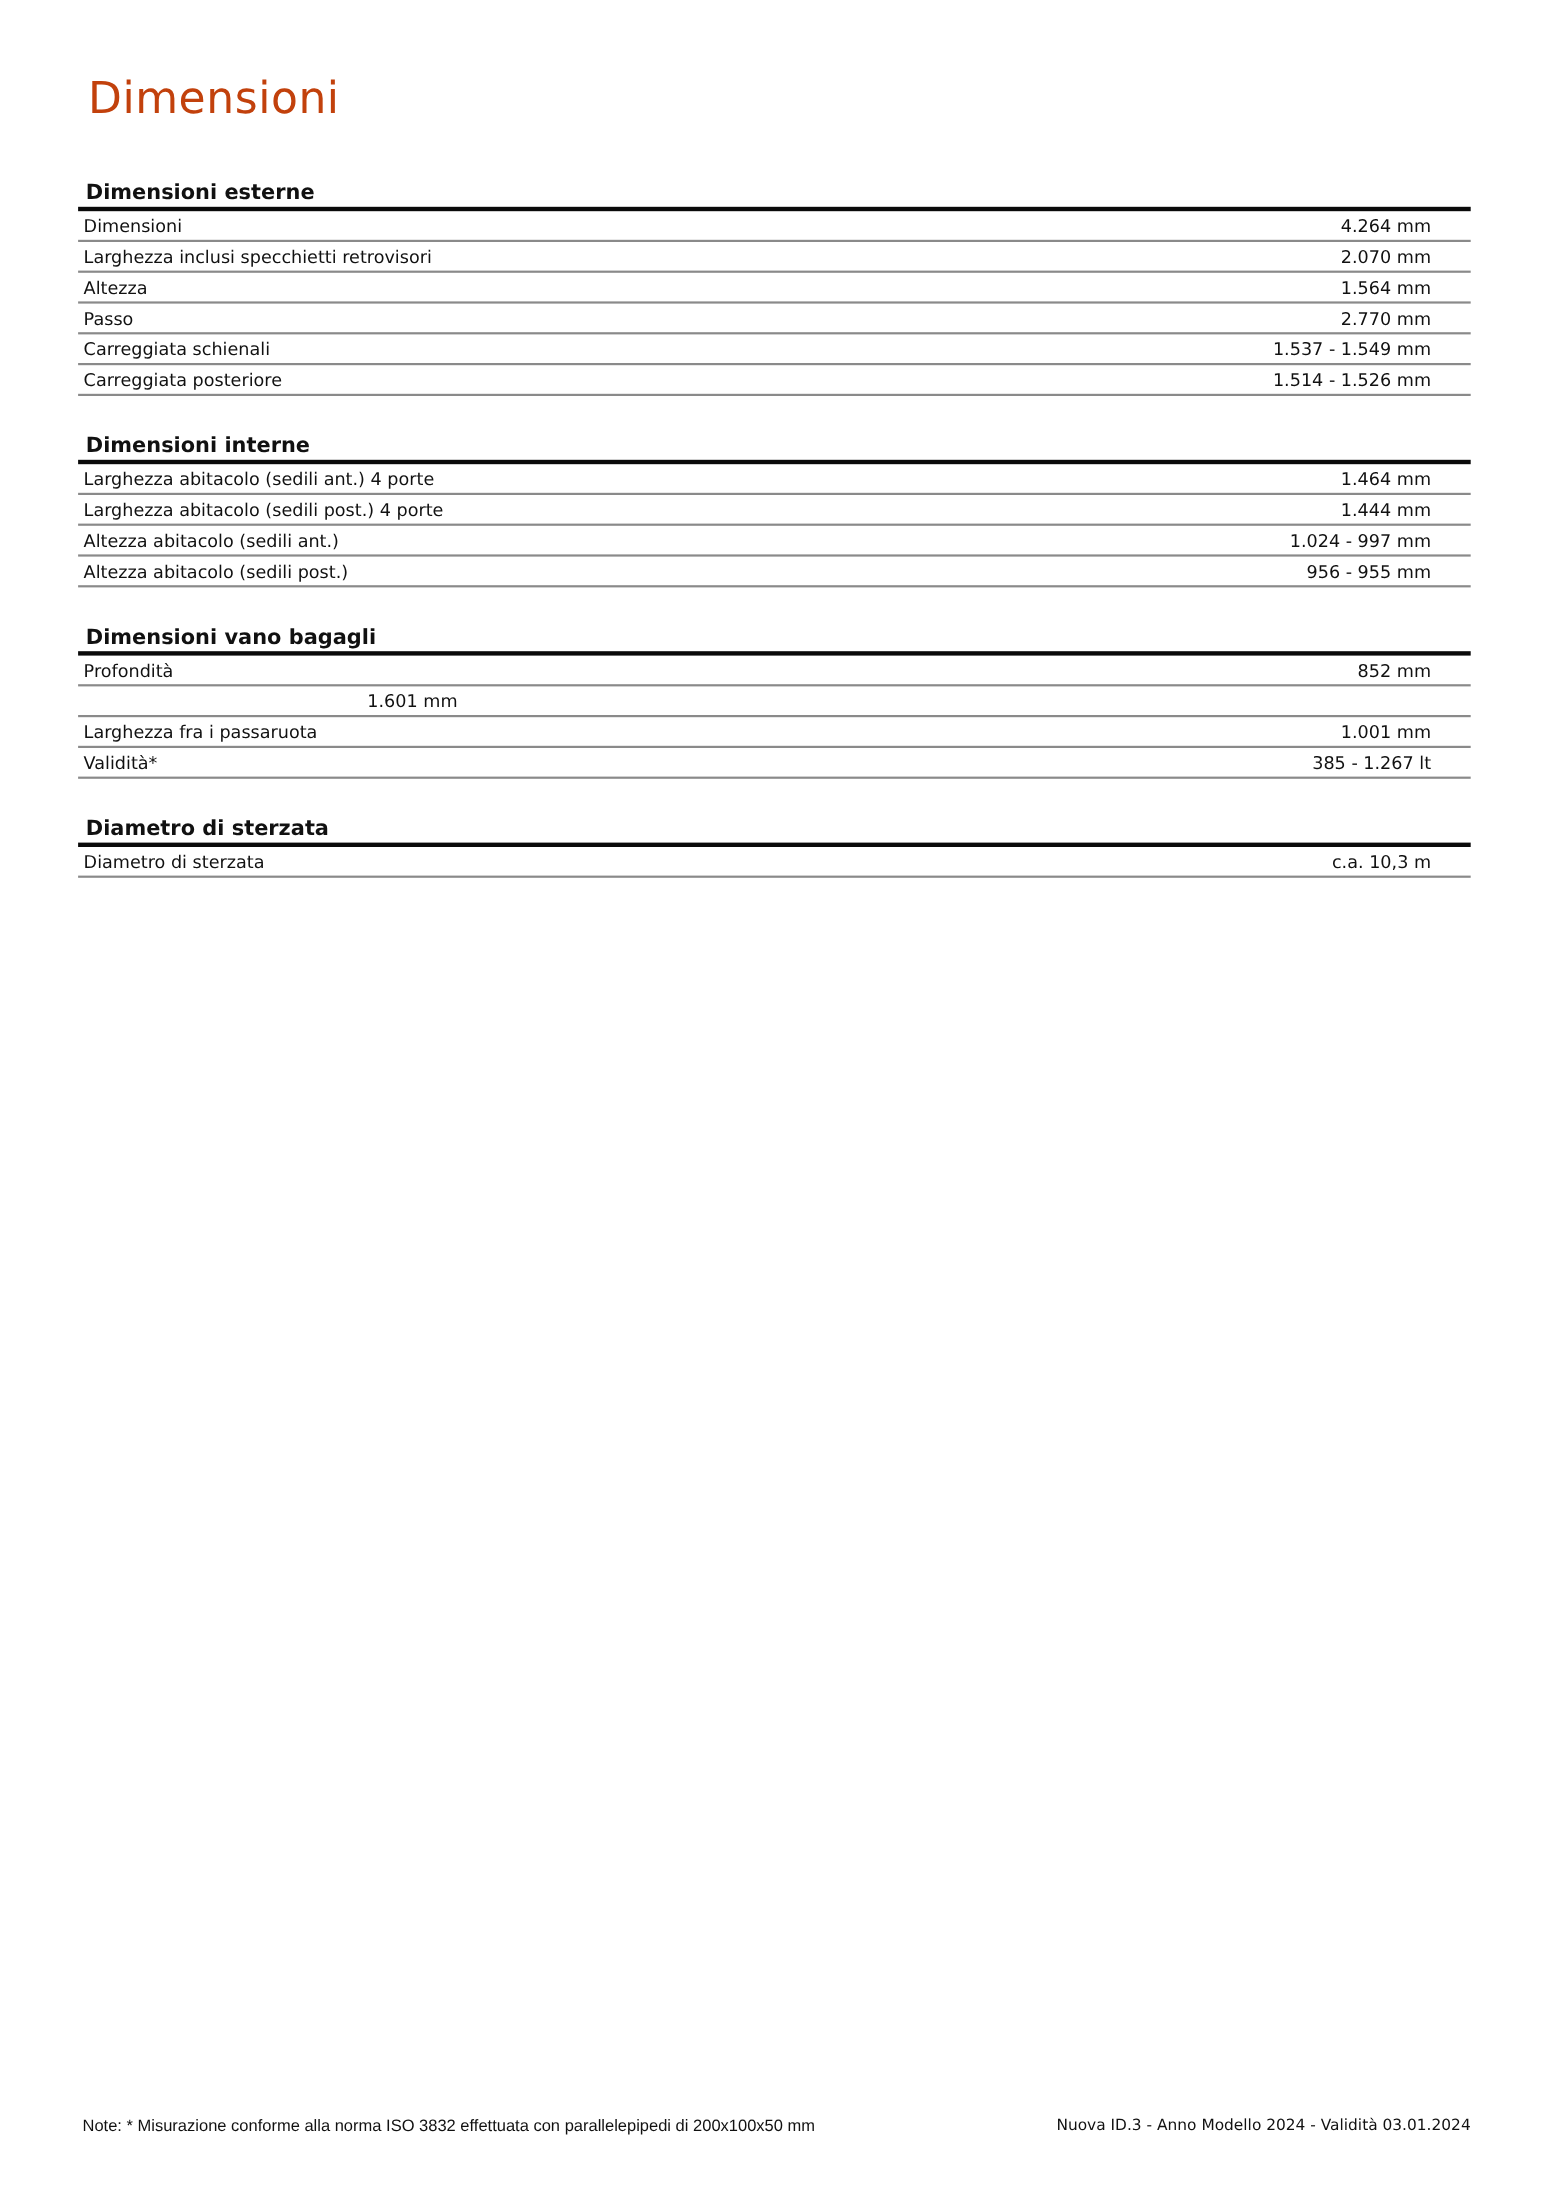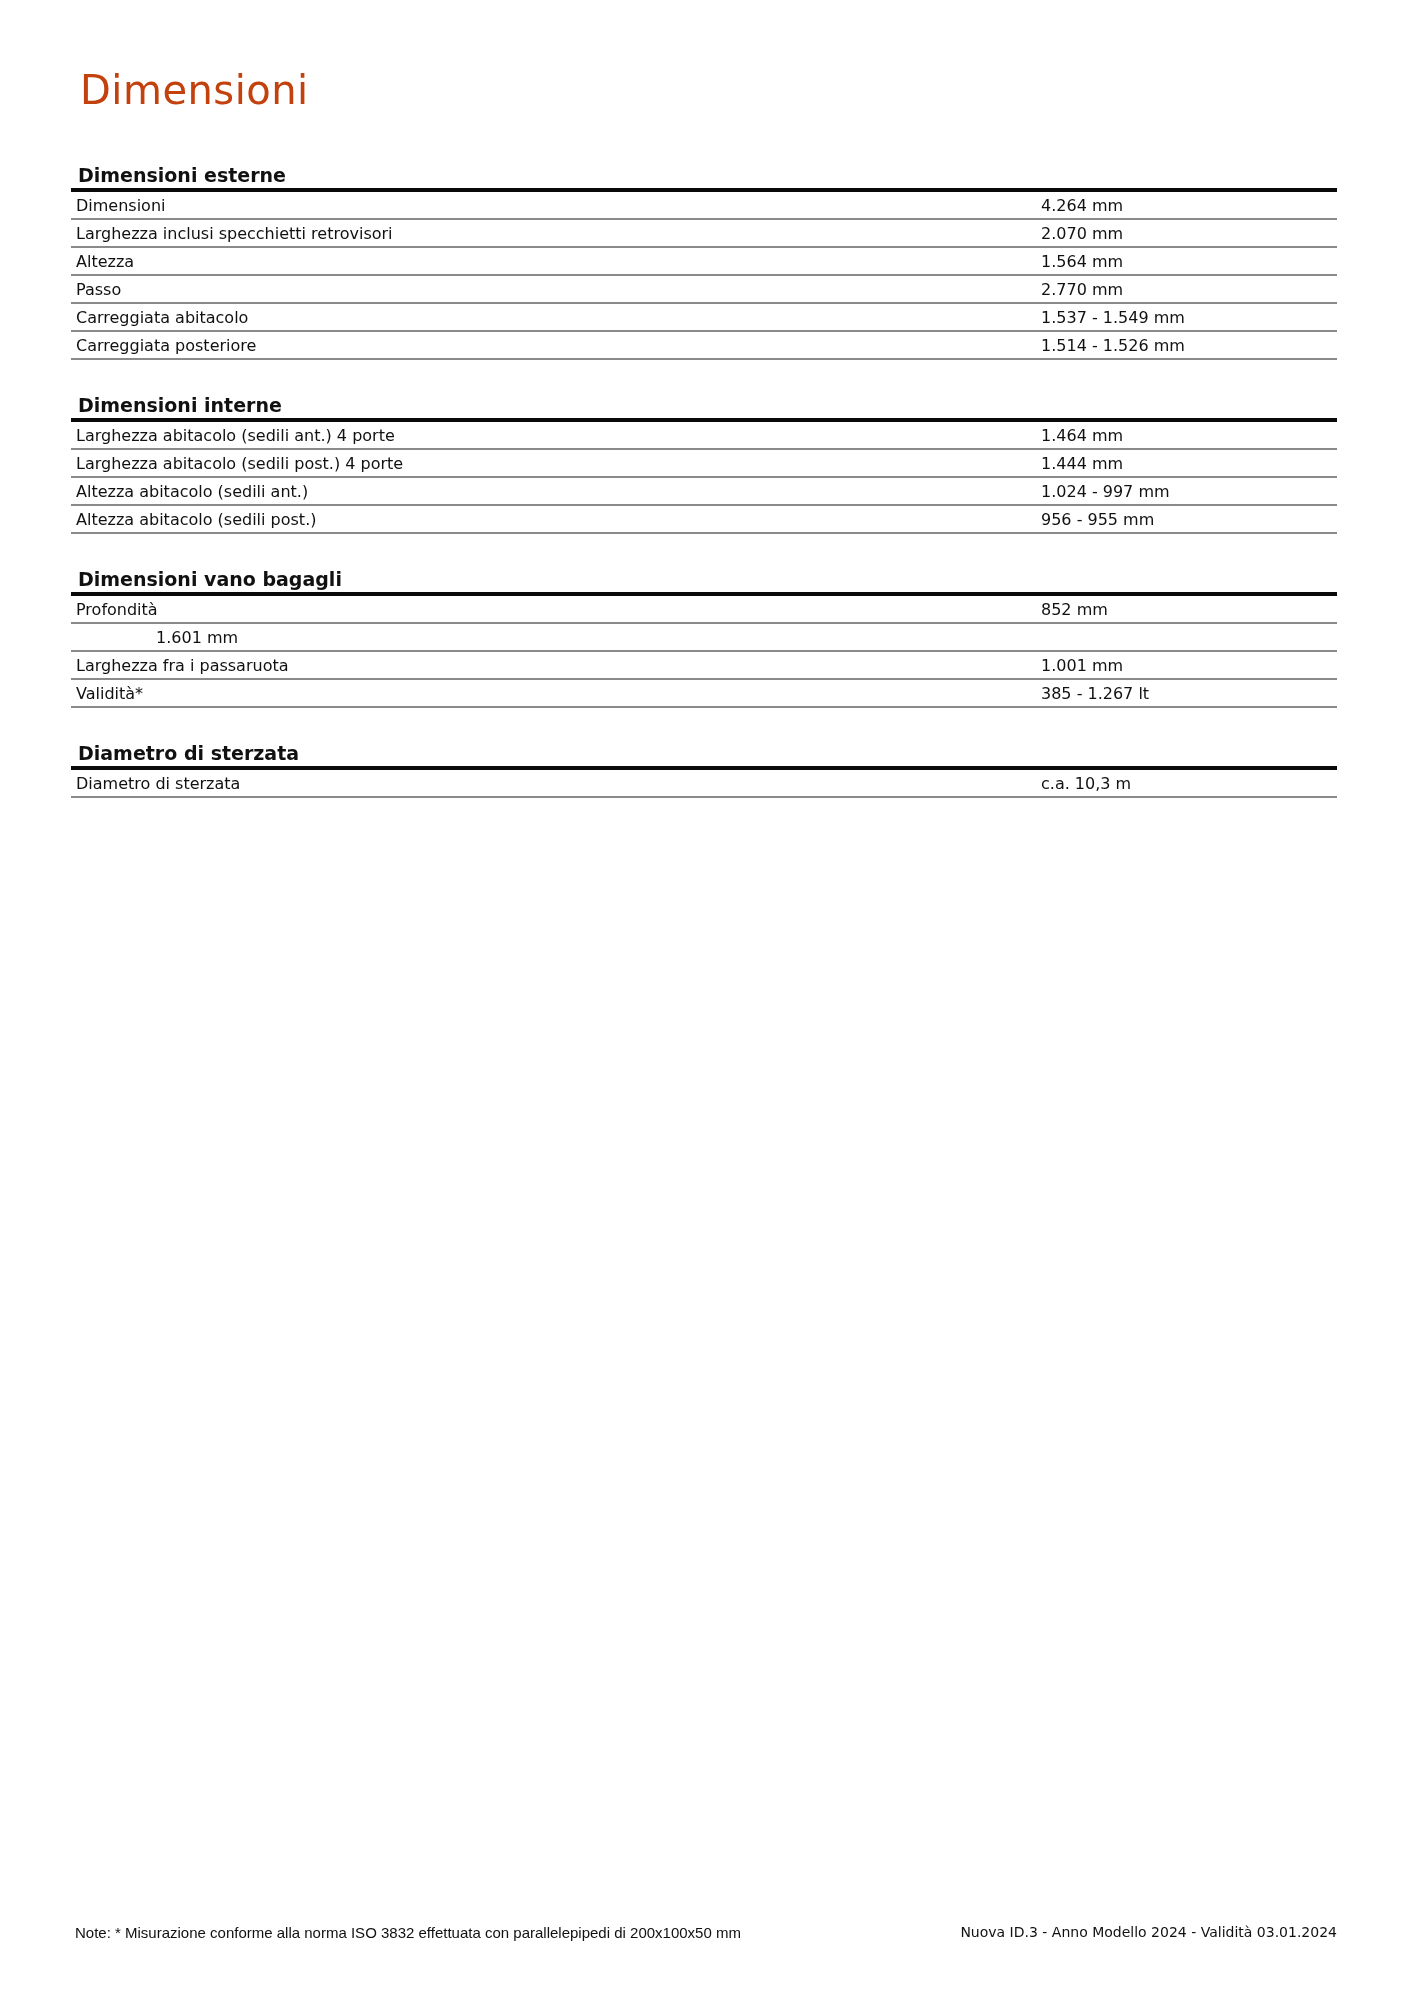--- a/index.html
+++ b/index.html
@@ -57,21 +57,21 @@
     }
     .row .label {
       width: 880px;
       padding-left: 5px;
       white-space: nowrap;
     }
     .row .value {
       position: relative;
       width: 260px;
       margin-left: 85px;
-      text-align: left;
+      text-align: right;
       white-space: nowrap;
     }
     .footer {
       position: absolute;
       top: 1924px;
       left: 75px;
       width: 1262px;
       font-size: 14px;
       color: #111;
       display: flex;
@@ -104,21 +104,21 @@
     </div>
     <div class="row">
       <span class="label">Altezza</span>
       <span class="value">1.564 mm</span>
     </div>
     <div class="row">
       <span class="label">Passo</span>
       <span class="value">2.770 mm</span>
     </div>
     <div class="row">
-      <span class="label">Carreggiata abitacolo</span>
+      <span class="label">Carreggiata schienali</span>
       <span class="value">1.537 - 1.549 mm</span>
     </div>
     <div class="row">
       <span class="label">Carreggiata posteriore</span>
       <span class="value">1.514 - 1.526 mm</span>
     </div>
   </div>
 
   <div class="section">
     <div class="section-title">Dimensioni interne</div>

